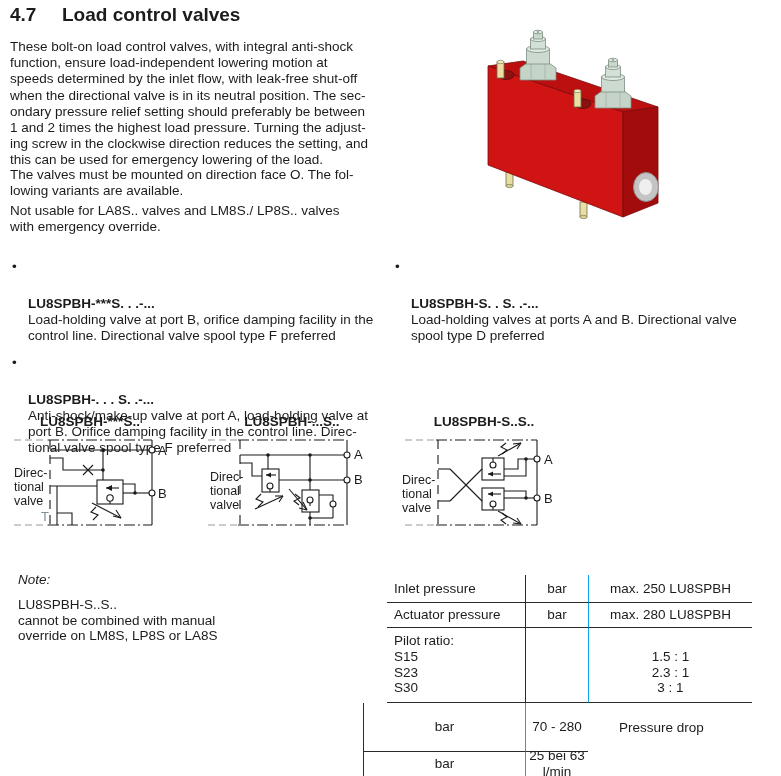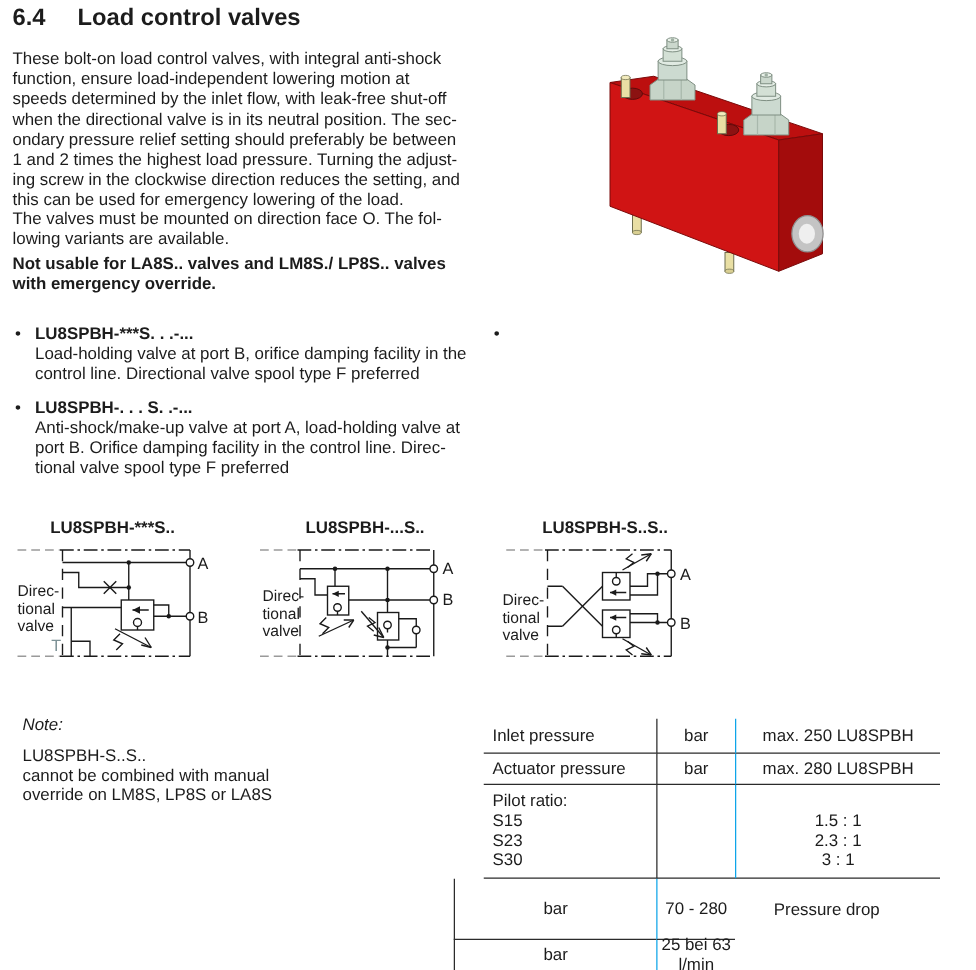--- a/index.html
+++ b/index.html
@@ -9,28 +9,28 @@
     font-family:"Liberation Sans", sans-serif; color:#1c1c1c;
   }
   .pre { white-space:pre-line; }
 
   .heading { position:absolute; left:10px; top:4px; font-size:19px; font-weight:bold; }
   .heading .num { display:inline-block; width:52px; }
 
   .para { position:absolute; left:10px; width:400px; font-size:13.5px; line-height:16.2px; }
   .p1 { top:39px; }
   .p2 { top:167px; }
-  .p3 { top:203px;font-weight:bold; }
+  .p3 { top:203px; }
 
   .bullets-left  { position:absolute; left:12px;  top:259px; width:380px; }
   .bullets-right { position:absolute; left:395px; top:259px; width:384px; }
   .bullet { display:flex; gap:8px; font-size:13.5px; line-height:15.8px; }
   .bullet + .bullet { margin-top:12px; }
   .bullet .dot { width:8px; font-size:13.5px; }
-  .bullet .code { font-weight:bold; }
+  .bullet .code { font-weight:bold;margin-top:37px; }
 
   .diag-title { position:absolute; top:414px; font-size:13.5px; font-weight:bold; text-align:center; }
   .dt1 { left:8px;   width:164px; }
   .dt2 { left:202px; width:180px; }
   .dt3 { left:400px; width:168px; }
   .diag-svg { position:absolute; top:410px; width:190px; height:140px; }
   .dg1 { left:0; } .dg2 { left:200px; } .dg3 { left:400px; }
   .dv-label { position:absolute; font-size:12.5px; line-height:14px; color:#1c1c1c; }
   .dvl1 { left:14px;  top:466px; }
   .dvl2 { left:210px; top:470px; }
@@ -60,21 +60,21 @@
   .spec-table .vcell { justify-content:center; text-align:center; border-left:1px solid #0ea5e9; }
   .spec-table .rb { border-bottom:1px solid #2b2b2b; }
   .spec-table .top-align { align-items:flex-start; padding-top:5px; }
 </style>
 </head>
 <body>
 
 <div class="page">
 
   <div class="heading">
-    <span class="num">6.4</span><span>Load control valves</span>
+    <span class="num">4.7</span><span>Load control valves</span>
   </div>
 
   <div class="para p1 pre">These bolt-on load control valves, with integral anti-shock
 function, ensure load-independent lowering motion at
 speeds determined by the inlet flow, with leak-free shut-off
 when the directional valve is in its neutral position. The sec-
 ondary pressure relief setting should preferably be between
 1 and 2 times the highest load pressure. Turning the adjust-
 ing screw in the clockwise direction reduces the setting, and
 this can be used for emergency lowering of the load.</div>
@@ -162,20 +162,25 @@
         <div class="code">LU8SPBH-. . . S. .-...</div>
         <div class="pre">Anti-shock/make-up valve at port A, load-holding valve at
 port B. Orifice damping facility in the control line. Direc-
 tional valve spool type F preferred</div>
       </div>
     </div>
   </div>
   <div class="bullets-right">
     <div class="bullet">
       <span class="dot">•</span>
+      <div>
+        <div class="code">LU8SPBH-S. . S. .-...</div>
+        <div class="pre">Load-holding valves at ports A and B. Directional valve
+spool type D preferred</div>
+      </div>
     </div>
   </div>
 
   <div class="diag-title dt1">LU8SPBH-***S..</div>
   <div class="diag-title dt2">LU8SPBH-...S..</div>
   <div class="diag-title dt3">LU8SPBH-S..S..</div>
 
   <svg class="diag-svg dg1 sch" viewBox="0 0 190 140">
     <line class="gray" x1="14" y1="30" x2="48" y2="30" stroke-dasharray="7 4"></line>
     <line x1="48" y1="30" x2="152" y2="30" stroke-dasharray="11 3 2 3"></line>

